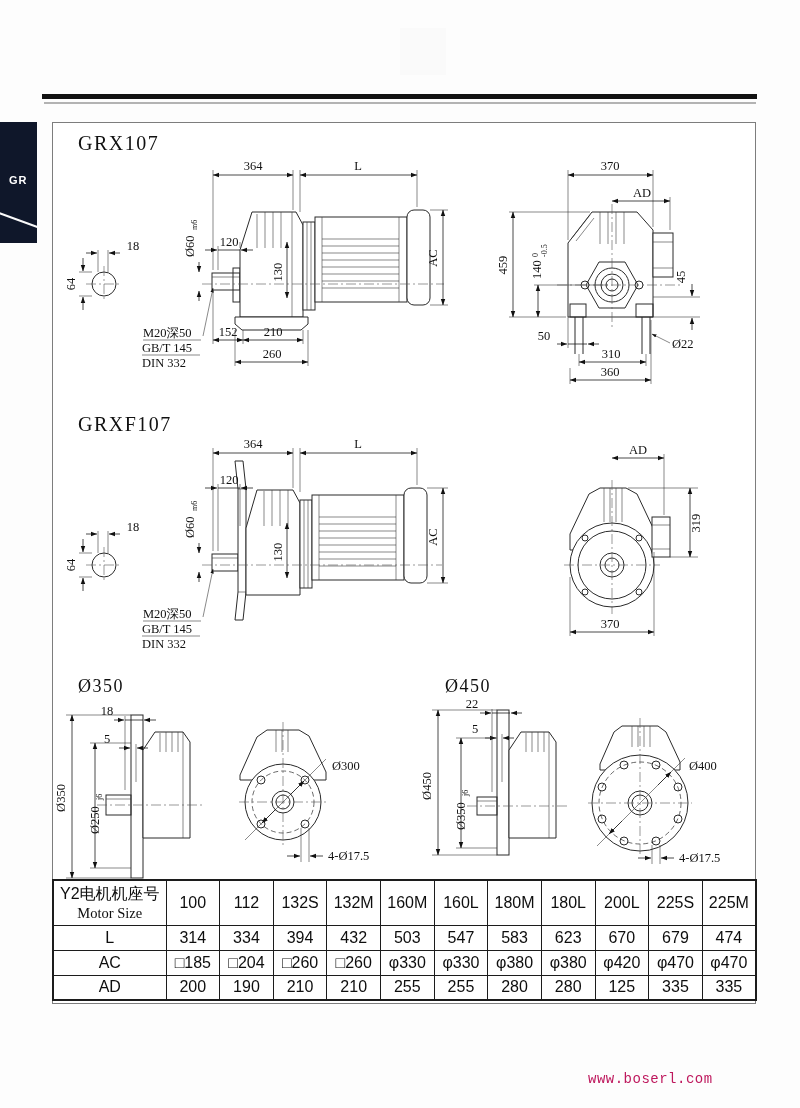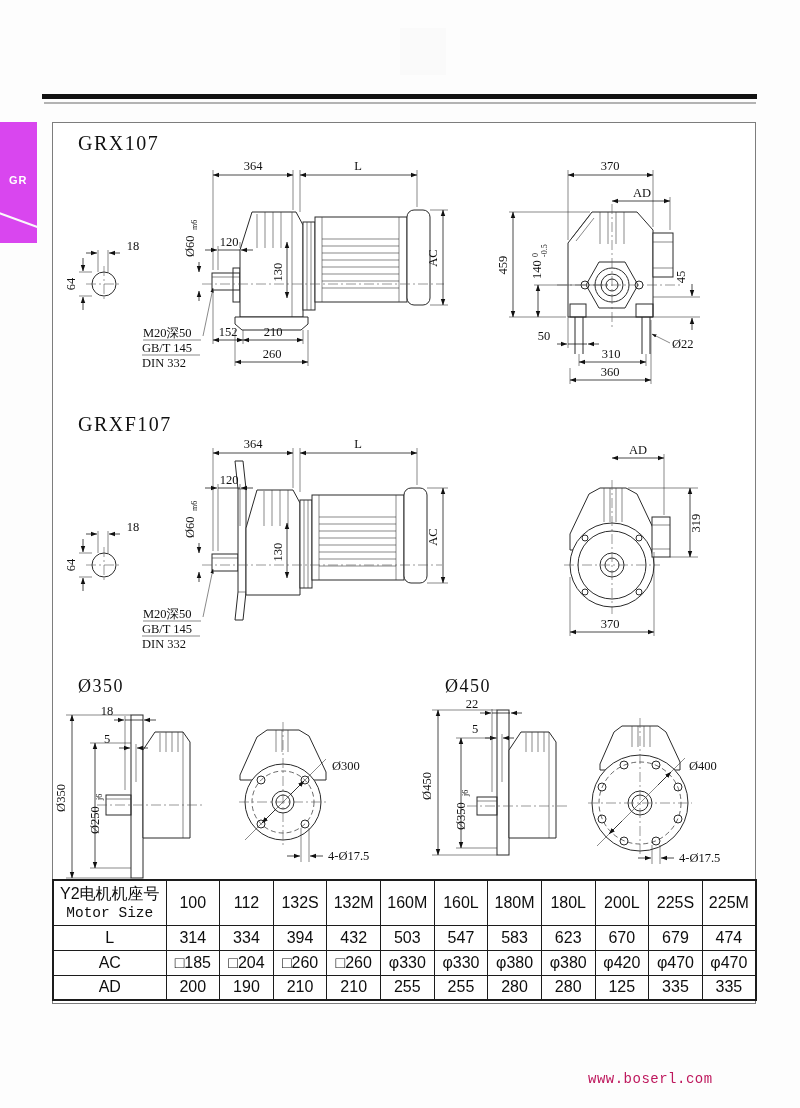--- a/index.html
+++ b/index.html
@@ -2,42 +2,42 @@
 <html><head>
 <meta charset="utf-8">
 <style>
   html,body{margin:0;padding:0}
   body{width:800px;height:1108px;position:relative;background:#fdfdfd;
        font-family:"Liberation Sans",sans-serif;color:#111;overflow:hidden}
   .abs{position:absolute}
   #watermark{left:400px;top:28px;width:46px;height:47px;background:#fafafa}
   #rule-thick{left:42px;top:94px;width:715px;height:5px;background:#121212}
   #rule-thin{left:44px;top:102px;width:712px;height:2px;background:#b3b3b3}
-  #side-tab{left:0;top:122px;width:37px;height:121px;background:#d946ef;overflow:hidden}
+  #side-tab{left:0;top:122px;width:37px;height:121px;background:#0f172a;overflow:hidden}
   #side-tab .gr{position:absolute;top:52px;left:9px;color:#fff;font-size:11px;font-weight:bold;letter-spacing:1px}
   #side-tab .diag{position:absolute;top:98px;left:-8px;width:58px;height:2px;background:#fafafa;transform:rotate(20deg)}
   #content-box{left:52px;top:122px;width:702px;height:880px;border:1px solid #7d7d7d;background:#fff}
   #draw{left:52px;top:122px}
   svg .s{stroke:#2a2a2a;stroke-width:1;fill:none;stroke-linejoin:miter}
   svg .sf{stroke:#2a2a2a;stroke-width:1;fill:#fff}
   svg .t{stroke:#3a3a3a;stroke-width:.6;fill:none}
   svg .c{stroke:#555;stroke-width:.6;fill:none;stroke-dasharray:10 3 2 3}
   svg .dm{stroke:#1d1d1d;stroke-width:.8;fill:none}
   svg .dash{stroke:#2a2a2a;stroke-width:.7;fill:none;stroke-dasharray:5 3}
   svg text.d{font:12.5px "Liberation Serif","DejaVu Serif",serif;fill:#111}
   svg text.ds{font:8px "Liberation Serif","DejaVu Serif",serif;fill:#111}
   svg text.ti{font:20px "Liberation Serif","DejaVu Serif",serif;fill:#111;letter-spacing:1.5px}
   #dimtable{position:absolute;left:52px;top:879px;width:705px;border-collapse:collapse;
             table-layout:fixed;background:#fff;border:2px solid #1c1c1c}
   #dimtable td{border:1.3px solid #1c1c1c;text-align:center;vertical-align:middle;
                padding:0;font-size:16px;color:#0e0e0e}
   #dimtable tr.hd{height:45px}
   #dimtable tr.rw{height:25px}
   #dimtable td.hcell{font-size:16px;line-height:1.25}
-  #dimtable .hen{font-family:Liberation Mono, monospace;font-size:14.5px}
+  #dimtable .hen{font-family:Liberation Serif, serif;font-size:14.5px}
   #site{left:588px;top:1071px;font-family:"Liberation Mono","DejaVu Sans Mono",monospace;
         font-size:14px;letter-spacing:.5px;color:#be185d}
 </style>
 </head>
 <body>
 
 <div class="abs" id="watermark"></div>
 <div class="abs" id="rule-thick"></div>
 <div class="abs" id="rule-thin"></div>
 

